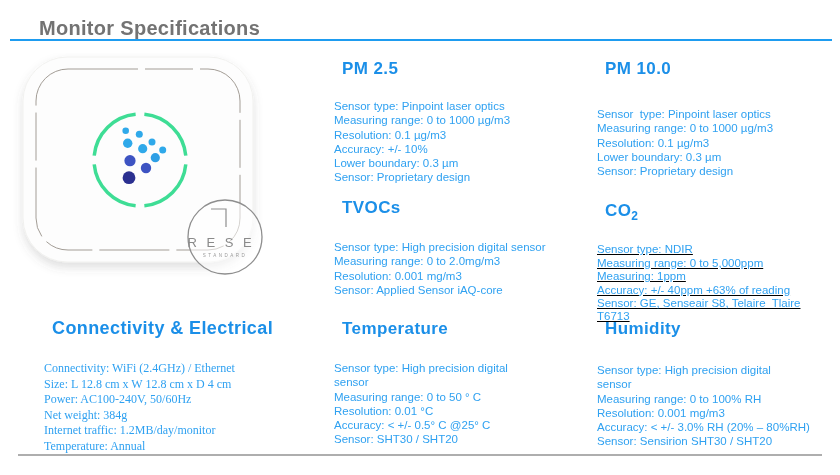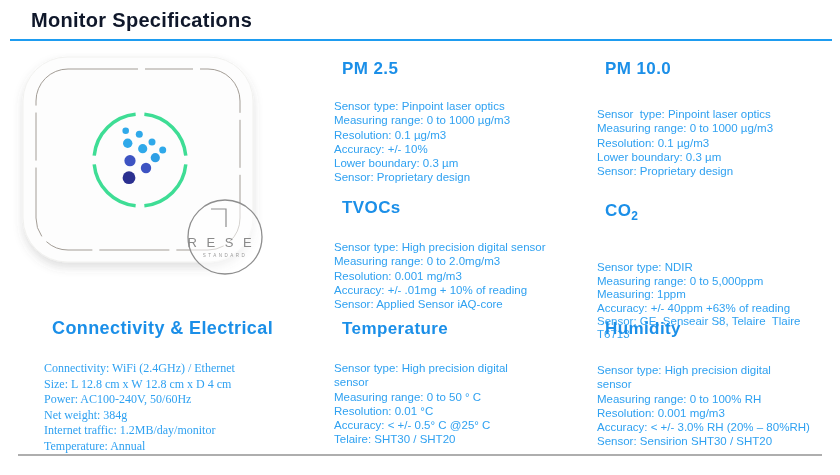--- a/index.html
+++ b/index.html
@@ -1,22 +1,22 @@
 <!DOCTYPE html>
 <html><head>
 <meta charset="utf-8">
 <style>
   html,body {margin:0; padding:0; background:#ffffff;}
   .page {
     position:relative; width:840px; height:475px; background:#ffffff;
     font-family:"Liberation Sans", sans-serif; overflow:hidden;
   }
   .page-title {
-    position:absolute; left:27px; top:5px; margin:4px;
-    font-size:20px; font-weight:bold; color:#0f172a; letter-spacing:0.3px;
+    position:absolute; left:27px; top:5px; margin:12px;
+    font-size:20px; font-weight:bold; color:#737373; letter-spacing:0.3px;
   }
   .rule-top {position:absolute; left:10px; right:8px; top:39px; height:2px; background:#1e9cf0;}
   .rule-bottom {position:absolute; left:18px; right:18px; top:454px; height:2px; background:#aeaeae;}
 
   .device-wrap {position:absolute; left:13px; top:53px; width:300px; height:252px;}
 
   .spec {position:absolute;}
   .spec h2 {margin:8px; font-size:17px; font-weight:bold; color:#1b8fe8; letter-spacing:0.4px;}
   .spec .body {margin:0;}
   .spec-line {
@@ -93,46 +93,45 @@
       <div class="spec-line">Sensor: Proprietary design</div>
     </div>
   </section>
 
   <section class="spec" style="left:334px; top:190px; width:255px;">
     <h2>TVOCs</h2>
     <div class="body" style="margin-top:22px;">
       <div class="spec-line">Sensor type: High precision digital sensor</div>
       <div class="spec-line">Measuring range: 0 to 2.0mg/m3</div>
       <div class="spec-line">Resolution: 0.001 mg/m3</div>
-      <div class="spec-line">Accuracy: +/- .01mg + 10% of reading</div>
       <div class="spec-line">Sensor: Applied Sensor iAQ-core</div>
     </div>
   </section>
 
   <section class="spec co2" style="left:597px; top:193px; width:243px;">
     <h2><span>CO</span><sub class="co2-sub">2</sub></h2>
-    <div class="body" style="margin-top:38px;">
+    <div class="body" style="margin-top:20px;text-decoration:underline;">
       <div class="spec-line">Sensor type: NDIR</div>
       <div class="spec-line">Measuring range: 0 to 5,000ppm</div>
       <div class="spec-line">Measuring: 1ppm</div>
       <div class="spec-line">Accuracy: +/- 40ppm +63% of reading</div>
       <div class="spec-line">Sensor: GE, Senseair S8, Telaire  Tlaire</div>
       <div class="spec-line">T6713</div>
     </div>
   </section>
 
   <section class="spec" style="left:334px; top:311px; width:255px;">
     <h2>Temperature</h2>
     <div class="body" style="margin-top:22px;">
       <div class="spec-line">Sensor type: High precision digital</div>
       <div class="spec-line">sensor</div>
       <div class="spec-line">Measuring range: 0 to 50 ° C</div>
       <div class="spec-line">Resolution: 0.01 °C</div>
       <div class="spec-line">Accuracy: &lt; +/- 0.5° C @25° C</div>
-      <div class="spec-line">Telaire: SHT30 / SHT20</div>
+      <div class="spec-line">Sensor: SHT30 / SHT20</div>
     </div>
   </section>
 
   <section class="spec" style="left:597px; top:311px; width:243px;">
     <h2>Humidity</h2>
     <div class="body" style="margin-top:24px;">
       <div class="spec-line">Sensor type: High precision digital</div>
       <div class="spec-line">sensor</div>
       <div class="spec-line">Measuring range: 0 to 100% RH</div>
       <div class="spec-line">Resolution: 0.001 mg/m3</div>

